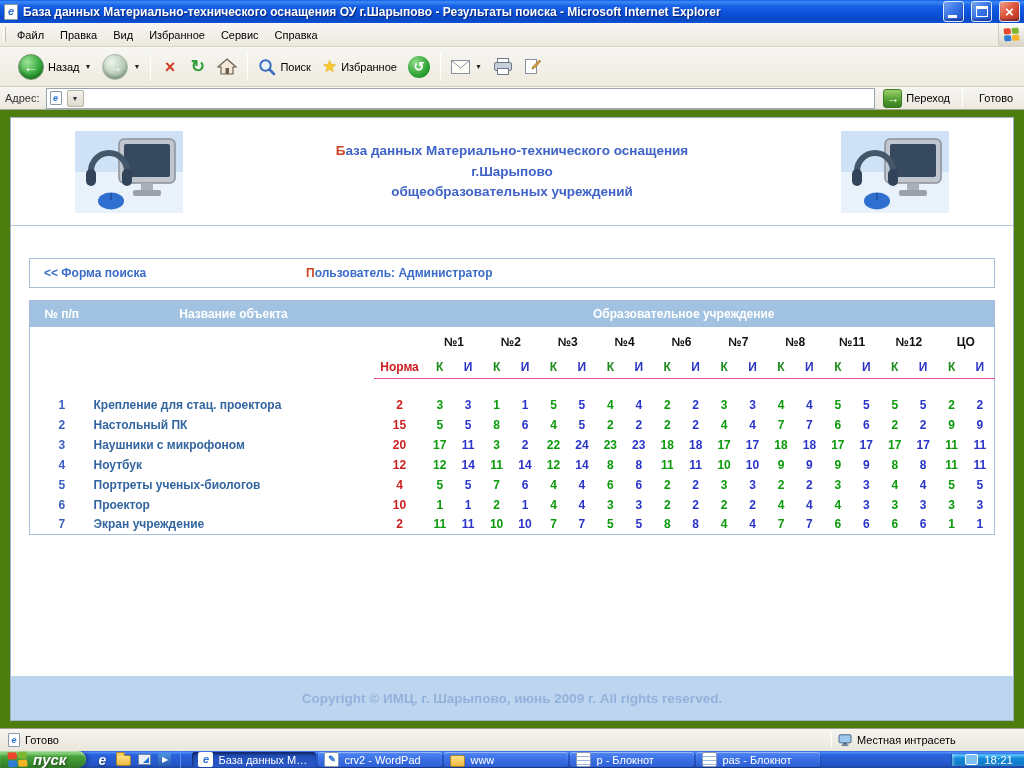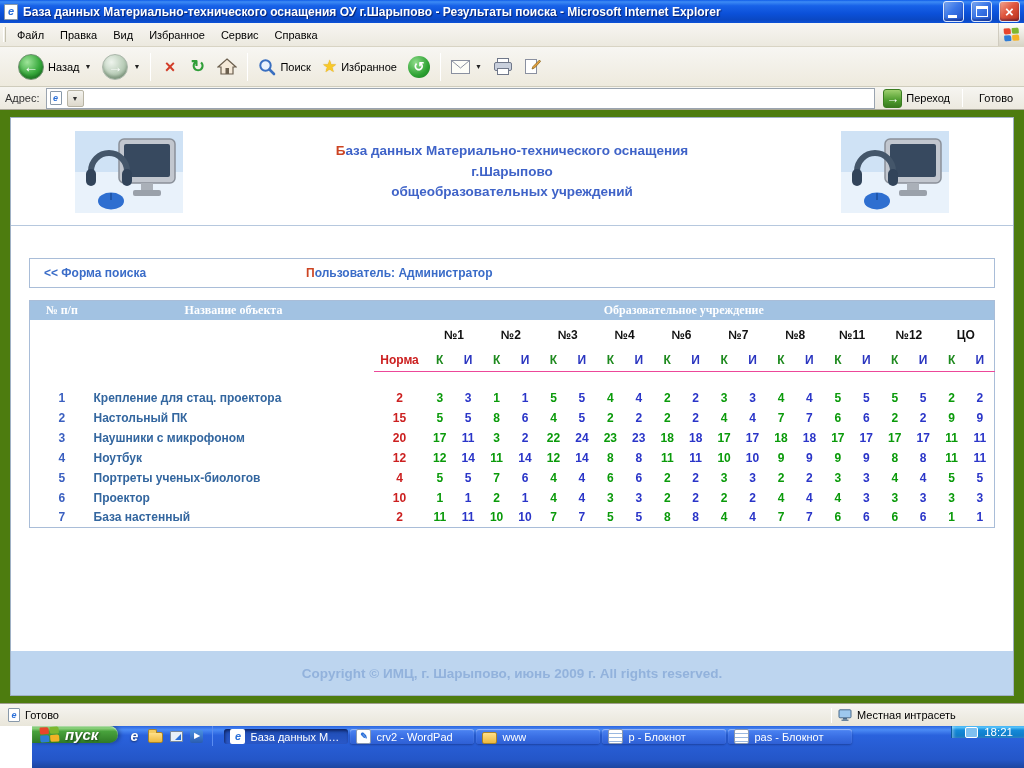--- a/index.html
+++ b/index.html
@@ -82,21 +82,21 @@
   .back-link{color:var(--link-blue,#3a6cc8);width:262px;flex:none;}
   .user-label{color:var(--link-blue,#3a6cc8);}
   .info{flex:none;margin:24px 18px 0;font-size:12px;font-weight:bold;color:var(--text-green,#2e9e2e);line-height:1.3;}
   .mou-value{color:#17447e;}
   .legend{margin-left:38px;}
 
   
   table.results{flex:none;margin:12px 18px 0;border-collapse:collapse;table-layout:fixed;
     width:calc(100% - 36px);border:1px solid #a9bdd8;font-size:12px;}
   .results td{text-align:center;vertical-align:middle;overflow:hidden;white-space:nowrap;}
-  tr.band td{background:var(--header-band,#a2c2e2);color:#fff;font-weight:bold;height:19px;font-family:Liberation Serif, serif;}
+  tr.band td{background:var(--header-band,#a2c2e2);color:#fff;font-weight:bold;height:26px;}
   tr.schools td{height:30px;font-weight:bold;color:#111;}
   tr.kihead td{height:22px;font-weight:bold;}
   td.norma-h{color:var(--norma-red,#cc2020);}
   .kh{color:#1e8a1e;}
   .ih{color:#2a35c0;}
   tr.kihead td.ruled, tr.kihead td.norma-h{border-bottom:1px solid #ec4899;}
   tr.spacer td{height:16px;}
   .results tbody tr{height:20px;font-weight:bold;}
   .rnum{color:#3a5fc0;}
   .results td.rname{text-align:left;color:var(--name-blue,#33669f);}
@@ -109,22 +109,22 @@
 
   
   .statusbar{height:23px;flex:none;display:flex;align-items:center;font-size:11px;padding:0 2px;
     background:linear-gradient(180deg,#f6f5f1,#e9e6da);border-top:1px solid #9f9d8f;}
   .sb-cell{display:flex;align-items:center;gap:5px;padding:0 6px;height:100%;}
   .sb-status{flex:1;}
   .sb-sep{width:1px;height:15px;background:#c8c5b5;border-right:1px solid #fff;}
   .sb-zone{width:190px;}
 
   
-  .taskbar{height:42px;flex:none;display:flex;align-items:flex-start;overflow:hidden;
-    background:linear-gradient(180deg,#2a64e0 0%,#4b8bf5 9%,#2a62dd 22%,#2456c8 80%,#1c459f 100%);margin-left:32px;}
+  .taskbar{height:17px;flex:none;display:flex;align-items:center;overflow:hidden;
+    background:linear-gradient(180deg,#2a64e0 0%,#4b8bf5 9%,#2a62dd 22%,#2456c8 80%,#1c459f 100%);}
   .startbtn{flex:none;display:flex;align-items:center;gap:6px;padding:0 20px 0 8px;border-radius:0 11px 11px 0;
     background:linear-gradient(180deg,#5bb24e 0%,#8fd47f 12%,#48a23c 32%,#3a8c2f 70%,#2f7a26 100%);
     box-shadow:2px 0 4px rgba(0,0,0,.35), inset 0 1px 1px rgba(255,255,255,.5);
     color:#fff;font-weight:bold;font-style:italic;font-size:15px;text-shadow:1px 1px 2px rgba(0,0,0,.5);}
   .quicklaunch{flex:none;display:flex;align-items:center;gap:7px;padding:0 9px;}
   .ql{display:flex;align-items:center;justify-content:center;flex:none;}
   .ql.ie{color:#fff;font-weight:bold;font-style:italic;font-size:14px;width:14px;text-shadow:0 1px 2px rgba(0,0,0,.5);}
   .ql.folder{width:15px;height:11px;background:linear-gradient(#ffe08a,#edb93f);border:1px solid #a8832a;
     border-radius:1px 2px 2px 2px;position:relative;margin-top:2px;}
   .ql.folder::before{content:"";position:absolute;top:-4px;left:-1px;width:7px;height:3px;background:#f3cc62;
@@ -531,21 +531,21 @@
               <td class="vi">4</td>
               <td class="vk">4</td>
               <td class="vi">3</td>
               <td class="vk">3</td>
               <td class="vi">3</td>
               <td class="vk">3</td>
               <td class="vi">3</td>
             </tr>
             <tr>
               <td class="rnum">7</td>
-              <td class="rname">База настенный</td>
+              <td class="rname">Экран учреждение</td>
               <td class="rnorma">2</td>
               <td class="vk">11</td>
               <td class="vi">11</td>
               <td class="vk">10</td>
               <td class="vi">10</td>
               <td class="vk">7</td>
               <td class="vi">7</td>
               <td class="vk">5</td>
               <td class="vi">5</td>
               <td class="vk">8</td>

